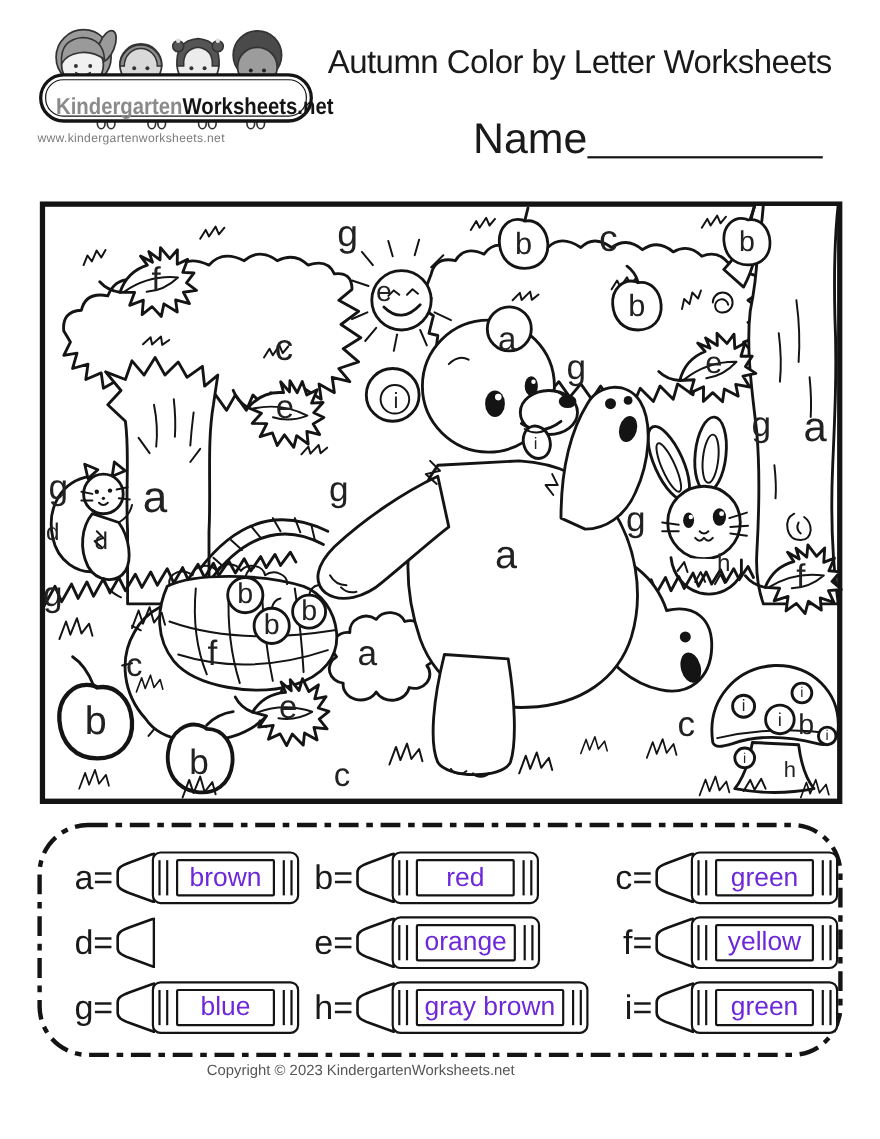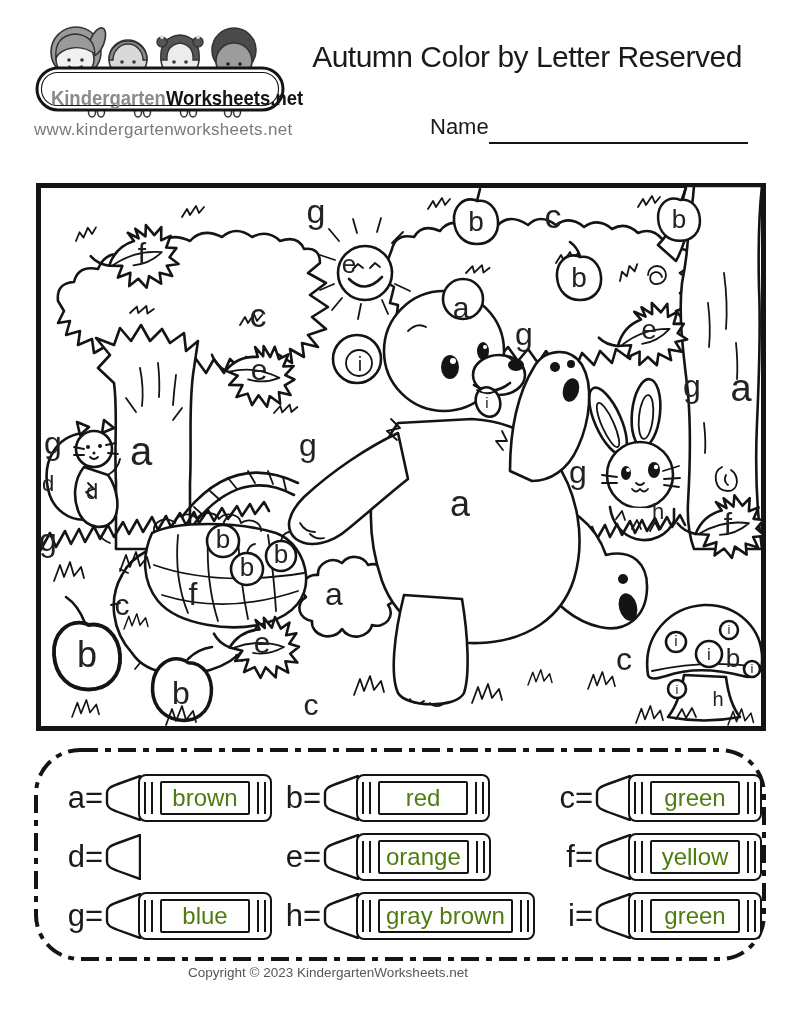--- a/index.html
+++ b/index.html
@@ -3,29 +3,29 @@
 <meta charset="utf-8">
 <style>
   html,body{margin:0;padding:0;background:#fff;}
   #page{position:relative;width:800px;height:1035px;background:#fff;overflow:hidden;
         font-family:"Liberation Sans",sans-serif;color:#141414;}
   svg text{font-family:"Liberation Sans",sans-serif;}
 
   
   #logo{position:absolute;left:34px;top:12px;width:252px;height:112px;}
   #logo-url{position:absolute;left:34px;top:120px;width:252px;
-            font-size:17px;color:#7a7a7a;letter-spacing:.3px;}
+            font-size:11px;color:#7a7a7a;letter-spacing:.3px;}
   #brand-text{position:absolute;left:36px;top:86px;width:248px;text-align:center;
               font-size:21px;font-weight:bold;white-space:nowrap;
               transform:scaleX(.88);transform-origin:center;}
   #brand-text .lt{color:#8a8a8a;} #brand-text .bd{color:#141414;}
   #title{position:absolute;left:286px;top:40px;width:482px;text-align:center;
          font-size:30px;font-weight:400;letter-spacing:-.5px;color:#1a1a1a;}
   #name-row{position:absolute;left:430px;top:110px;width:318px;display:flex;align-items:flex-end;}
-  #name-row .nlabel{font-size:22px;color:#1a1a1a;line-height:34px;}
+  #name-row .nlabel{font-size:39px;color:#1a1a1a;line-height:34px;}
   #name-row .nline{flex:1;border-bottom:2px solid #141414;height:32px;}
 
   
   #scene{position:absolute;left:36px;top:183px;}
   .ln{fill:none;stroke:#141414;stroke-width:2.6;stroke-linecap:round;stroke-linejoin:round;}
   .lnw{fill:#fff;stroke:#141414;stroke-width:2.6;stroke-linecap:round;stroke-linejoin:round;}
   .lnt{fill:none;stroke:#141414;stroke-width:1.8;stroke-linecap:round;stroke-linejoin:round;}
   .blk{fill:#141414;stroke:none;}
   #scene-letters text{fill:#222;text-anchor:middle;}
 
@@ -36,21 +36,21 @@
                grid-template-columns:218px 272px 1fr;row-gap:13px;}
   .entry{display:flex;align-items:center;height:46px;}
   .eq{font-size:31px;color:#1a1a1a;margin-right:2px;min-width:40px;text-align:right;}
   .crayon{display:flex;align-items:center;}
   .crayon svg{display:block;}
   .cbody{display:flex;align-items:center;height:44px;background:#fff;margin-left:-3px;
          border:2.4px solid #141414;border-radius:8px;min-width:128px;}
   .band{display:block;height:32px;width:5px;border-left:2px solid #141414;
         border-right:2px solid #141414;}
   .band.l{margin-left:4px;} .band.r{margin-right:4px;}
-  .clabel{flex:1;text-align:center;font-size:24px;color:#4d7c0f;margin:0 7px;
+  .clabel{flex:1;text-align:center;font-size:24px;color:#6d28d9;margin:0 7px;
           border:2px solid #141414;border-radius:2px;padding:1px 6px;white-space:nowrap;
           min-width:74px;}
 
   
   #footer{position:absolute;left:0;top:964px;width:656px;text-align:center;
           color:#555;font-size:13.5px;line-height:17px;}
 </style>
 </head>
 <body>
 
@@ -99,21 +99,21 @@
         <ellipse cx="159" cy="100" rx="3.5" ry="5"></ellipse>
       <ellipse cx="194" cy="100" rx="3.5" ry="5"></ellipse>
         <ellipse cx="203" cy="100" rx="3.5" ry="5"></ellipse>
     </g>
     <rect x="3" y="56" width="246" height="42" rx="21" fill="#fff" stroke="#141414" stroke-width="3"></rect>
     <rect x="7.5" y="60.5" width="237" height="33" rx="16" fill="none" stroke="#141414" stroke-width="1.1"></rect>
   </svg>
   <div id="brand-text"><span class="lt">Kindergarten</span><span class="bd">Worksheets.net</span></div>
   <div id="logo-url">www.kindergartenworksheets.net</div>
 
-  <div id="title">Autumn Color by Letter Reserved</div>
+  <div id="title">Autumn Color by Letter Worksheets</div>
 
   <div id="name-row">
     <span class="nlabel">Name</span>
     <span class="nline"></span>
   </div>
 
   <svg id="scene" width="730" height="548" viewBox="0 0 730 548">
     <defs>
       <path id="leaf" d="M-34,6 C-28,-6 -18,-13 -6,-15 L-11,-24 L-1,-17 L-3,-27 L6,-18 L8,-29 L15,-18 L23,-25 L21,-12 L31,-15 L25,-4 L35,-2 L27,6 L35,14 L23,14 L27,25 L15,20 L15,31 L4,22 L0,33 L-7,23 L-17,29 L-14,16 L-27,19 L-21,8 Z"></path>
       <path id="leafvein" d="M-30,6 Q-6,-6 20,0 Q6,10 -10,9"></path>

